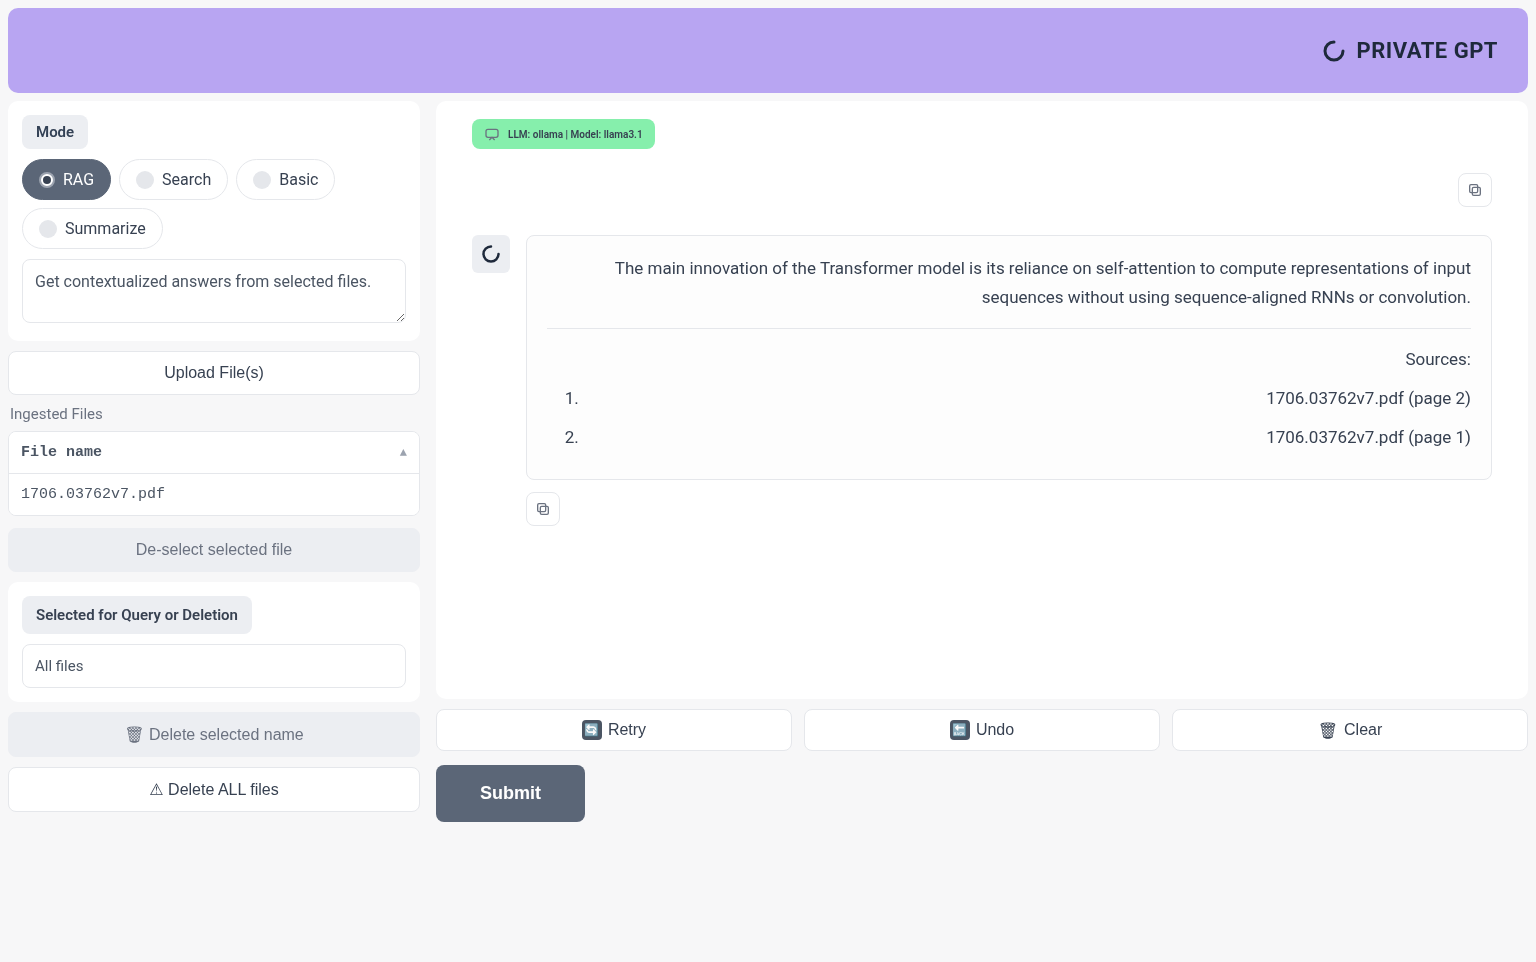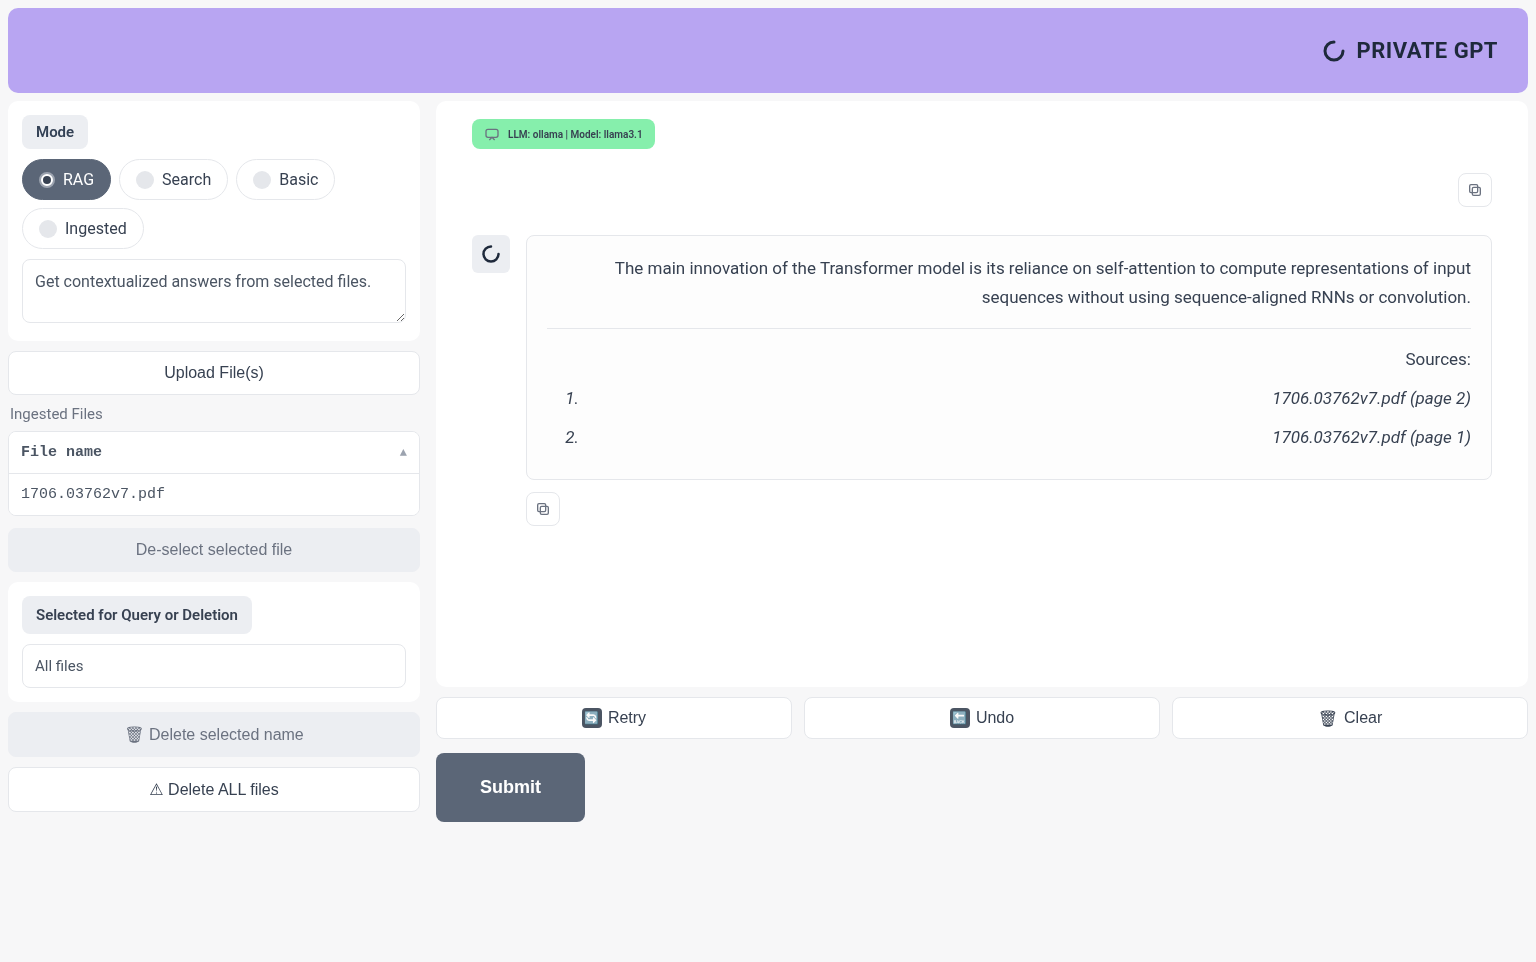--- a/index.html
+++ b/index.html
@@ -167,37 +167,37 @@
       border: 1px solid #e5e7eb;
       border-radius: 8px;
       padding: 18px 20px;
       font-size: 17px;
       line-height: 1.7;
       color: #374151;
       flex:1;
     }
     .bot-msg hr { border:none; border-top:1px solid #e5e7eb; margin: 16px 0;}
     .bot-msg ol { padding-left: 36px; margin-top:10px;}
-    .bot-msg li { margin-bottom:10px;font-style:italic;}
+    .bot-msg li { margin-bottom:10px;}
     .copy-row-left { margin-left: 54px; margin-bottom:20px;}
 
     .action-row { display:flex; gap:12px; margin: 10px 0;}
     .action-btn {
       flex:1; padding:10px; border:1px solid #e5e7eb; border-radius:8px;
       background:#fff; cursor:pointer; font-size:16px; color:#374151;
       display:flex; align-items:center; justify-content:center; gap:6px;
     }
     .input-row { display:flex; gap:10px; margin-top:4px;}
     .msg-input {
       flex:1; padding:14px 16px; border:1px solid #e5e7eb; border-radius:8px;
       font-size:16px; font-family:inherit; color:#374151;
     }
     .msg-input::placeholder { color:#9ca3af;}
     .submit-btn {
-      padding: 24px 44px; background:#5b6677; color:#fff; border:none;
+      padding: 18px 44px; background:#5b6677; color:#fff; border:none;
       border-radius:8px; font-size:18px; font-weight:600; cursor:pointer;
     }
     .emoji-icon {
       display:inline-flex; width:20px; height:20px; align-items:center; justify-content:center;
       background:#4b5563; border-radius:4px; font-size:12px;
     }
   </style>
 </head>
 <body>
 
@@ -221,21 +221,21 @@
         <div class="radio-btn">
           <span class="radio-circle-plain"></span>
           <span>Search</span>
         </div>
         <div class="radio-btn">
           <span class="radio-circle-plain"></span>
           <span>Basic</span>
         </div>
         <div class="radio-btn">
           <span class="radio-circle-plain"></span>
-          <span>Ingested</span>
+          <span>Summarize</span>
         </div>
       </div>
       <textarea class="textarea-desc" rows="2" style="">Get contextualized answers from selected files.</textarea>
     </div>
 
     <button class="full-btn">Upload File(s)</button>
 
     <div class="section-label">Ingested Files</div>
 
     <div class="table-box">

